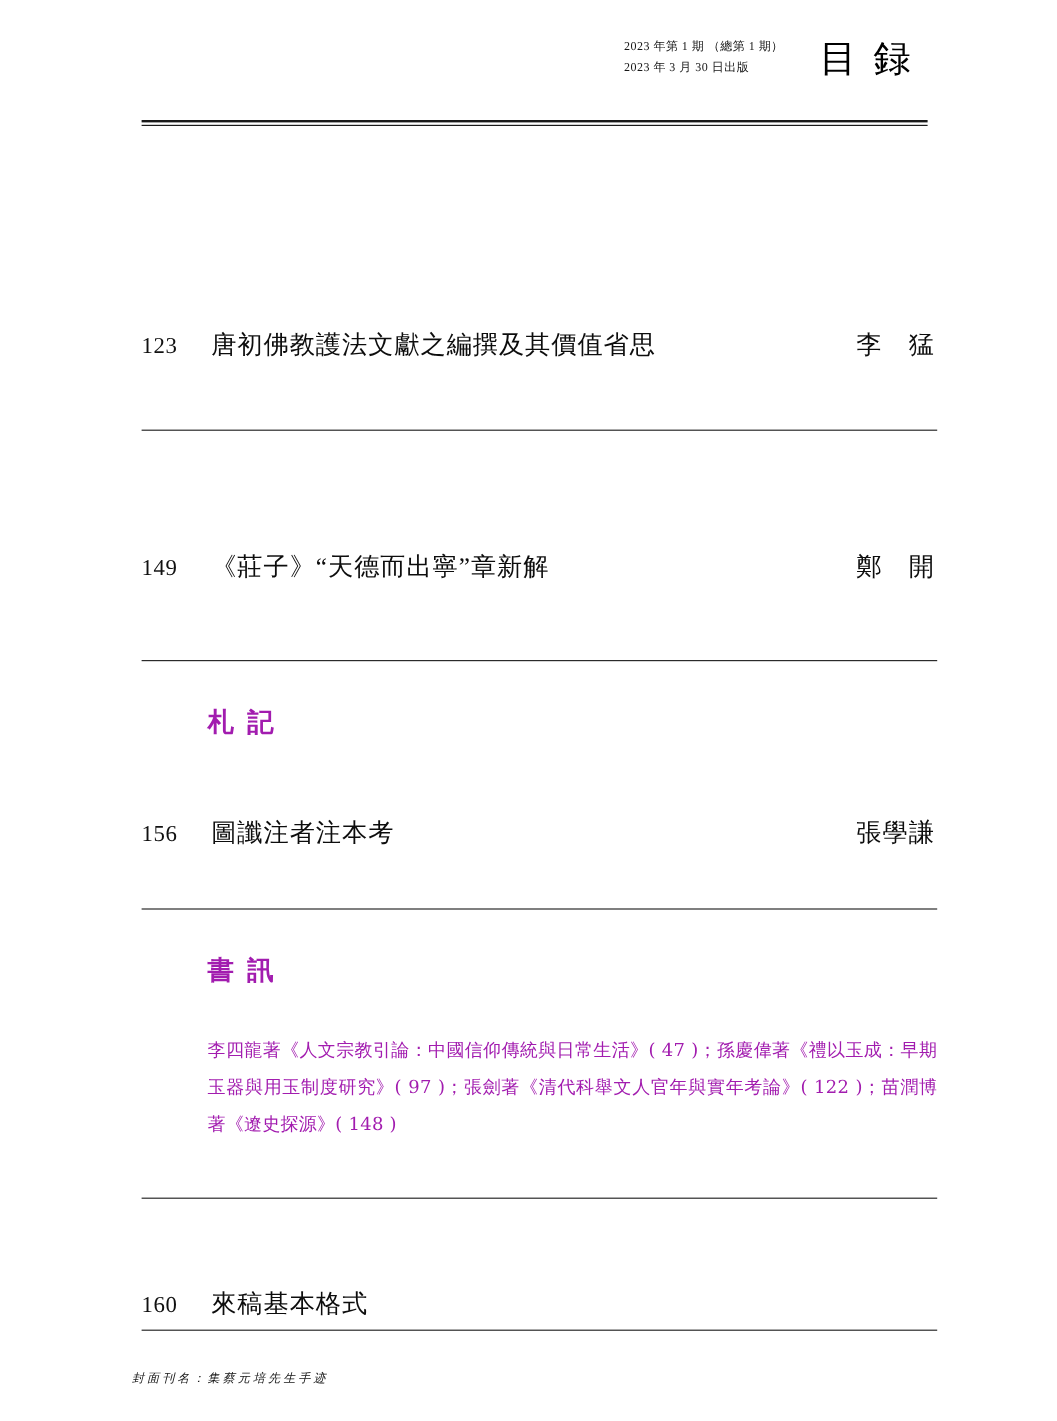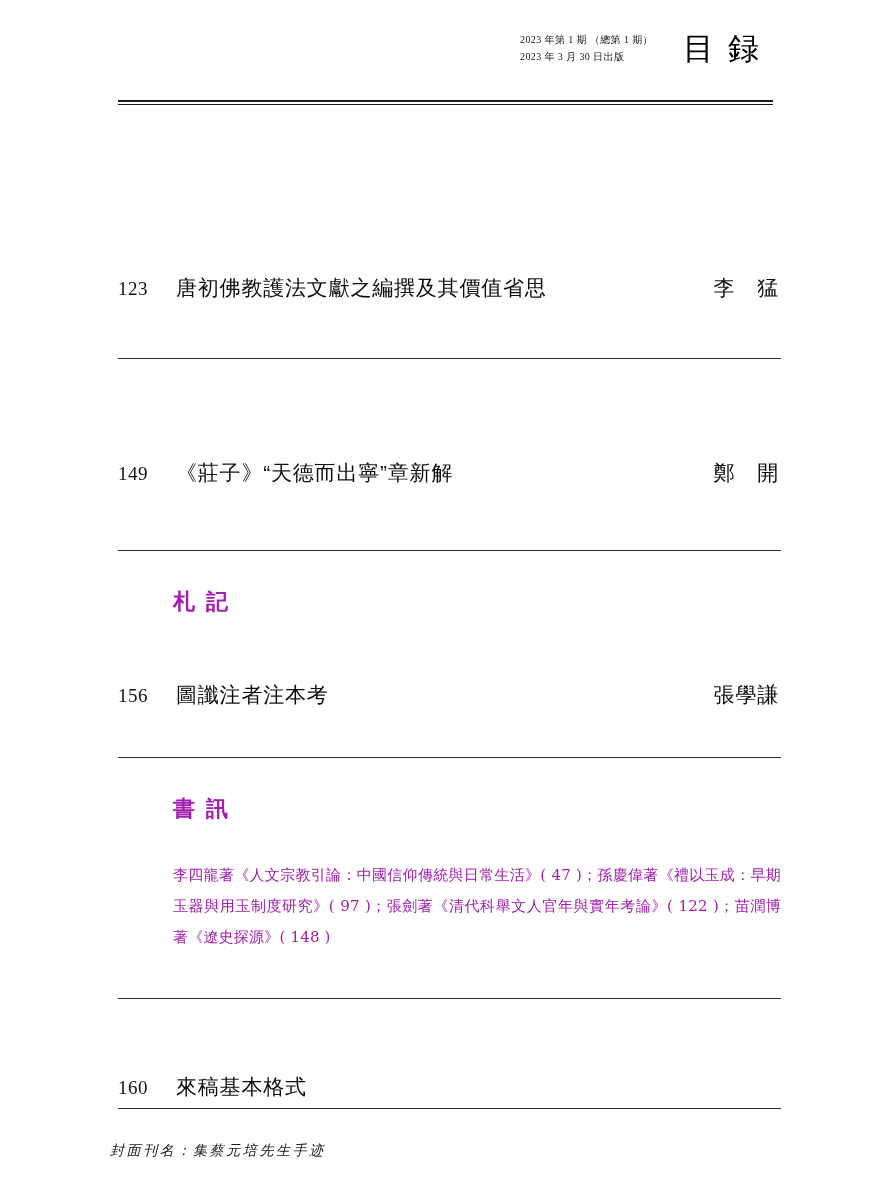--- a/index.html
+++ b/index.html
@@ -93,21 +93,21 @@
     width: 58px;
     flex: 0 0 58px;
     font-size: 19px;
     font-family: "Liberation Serif", "DejaVu Serif", serif;
     letter-spacing: .5px;
     color: #111;
     margin-top: 30px;
   }
   .entry .title {
     flex: 1 1 auto;
-    font-family: Liberation Sans, sans-serif;
+    font-family: Liberation Serif, serif;
     letter-spacing: .8px;
     white-space: nowrap;
   }
   .entry .authors {
     flex: 0 0 auto;
     font-family: Liberation Mono, monospace;
     letter-spacing: .8px;
     text-align: right;
     white-space: nowrap;
     padding-right: 2px;
@@ -146,21 +146,21 @@
     position: absolute;
     left: 118px;
     right: 100px;
     top: 1108px;
     border-top: 1px solid #2b2b2b;
   }
   .footer-note {
     position: absolute;
     left: 110px;
     top: 1142px;
-    font-size: 14px;
+    font-size: 10px;
     font-family: "DejaVu Serif", "Liberation Serif", serif;
     letter-spacing: 2.6px;
     color: #161616;
     font-style: italic;
   }
 </style>
 </head>
 <body>
 
 <div class="page">

